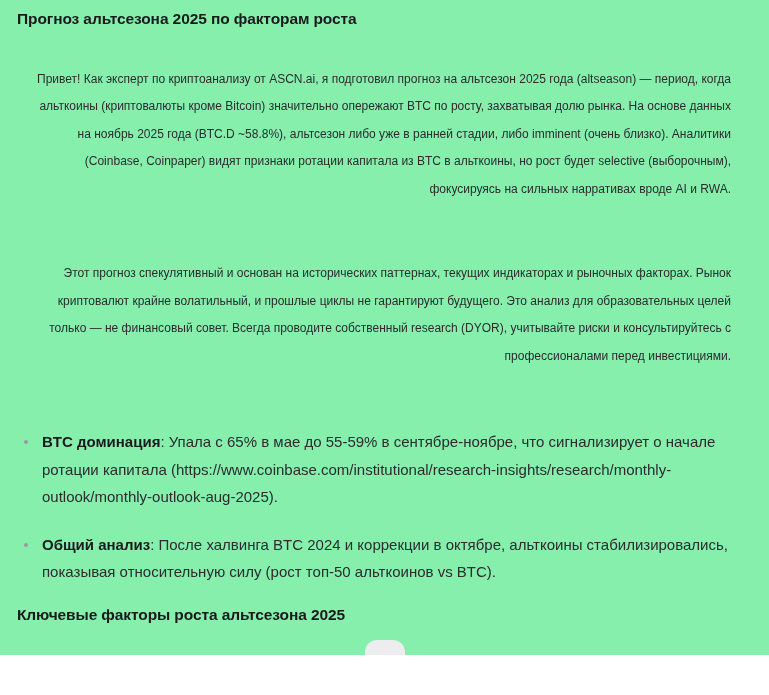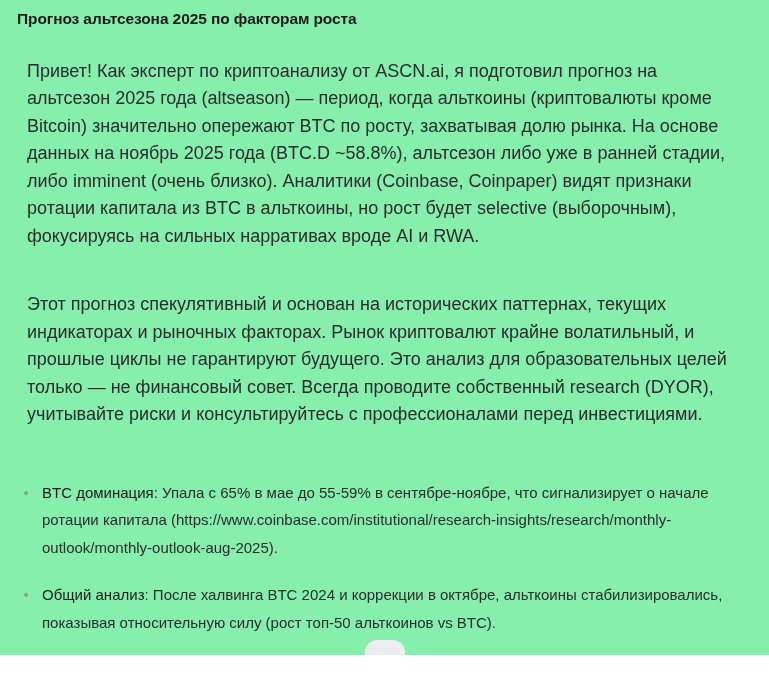--- a/index.html
+++ b/index.html
@@ -35,26 +35,26 @@
     letter-spacing: -0.1px;
     line-height: 1.35;
     margin: 0;
     padding: 0 18px 0 17px;
   }
   .h-title {
     padding-top: 9px;
   }
 
   p.para {
-    font-size: 18px;
+    font-size: 12px;
     color: #2b2b30;
     line-height: 27.5px;
-    margin: 10px;
+    margin: 18px;
     padding: 0 20px 0 17px;
-    text-align: left;
+    text-align: right;
   }
 
   .block-gap-1 { height: 18px; }
   .block-gap-2 { height: 21px; }
   .block-gap-3 { height: 22px; }
   .block-gap-4 { height: 18px; }
   .block-gap-5 { height: 19px; }
 
   ul.bullets {
     list-style: none;
@@ -75,21 +75,21 @@
   ul.bullets > li .dot {
     position: absolute;
     left: 24px;
     top: 12px;
     width: 4px;
     height: 4px;
     border-radius: 50%;
     background: #9a9aa2;
   }
   .lead {
-    font-weight: normal;
+    font-weight: bold;
     color: #1a1a1e;
   }
 
   #scroll-down-button {
     position: absolute;
     left: 365px;
     top: 640px;
     width: 40px;
     height: 40px;
     border: none;

